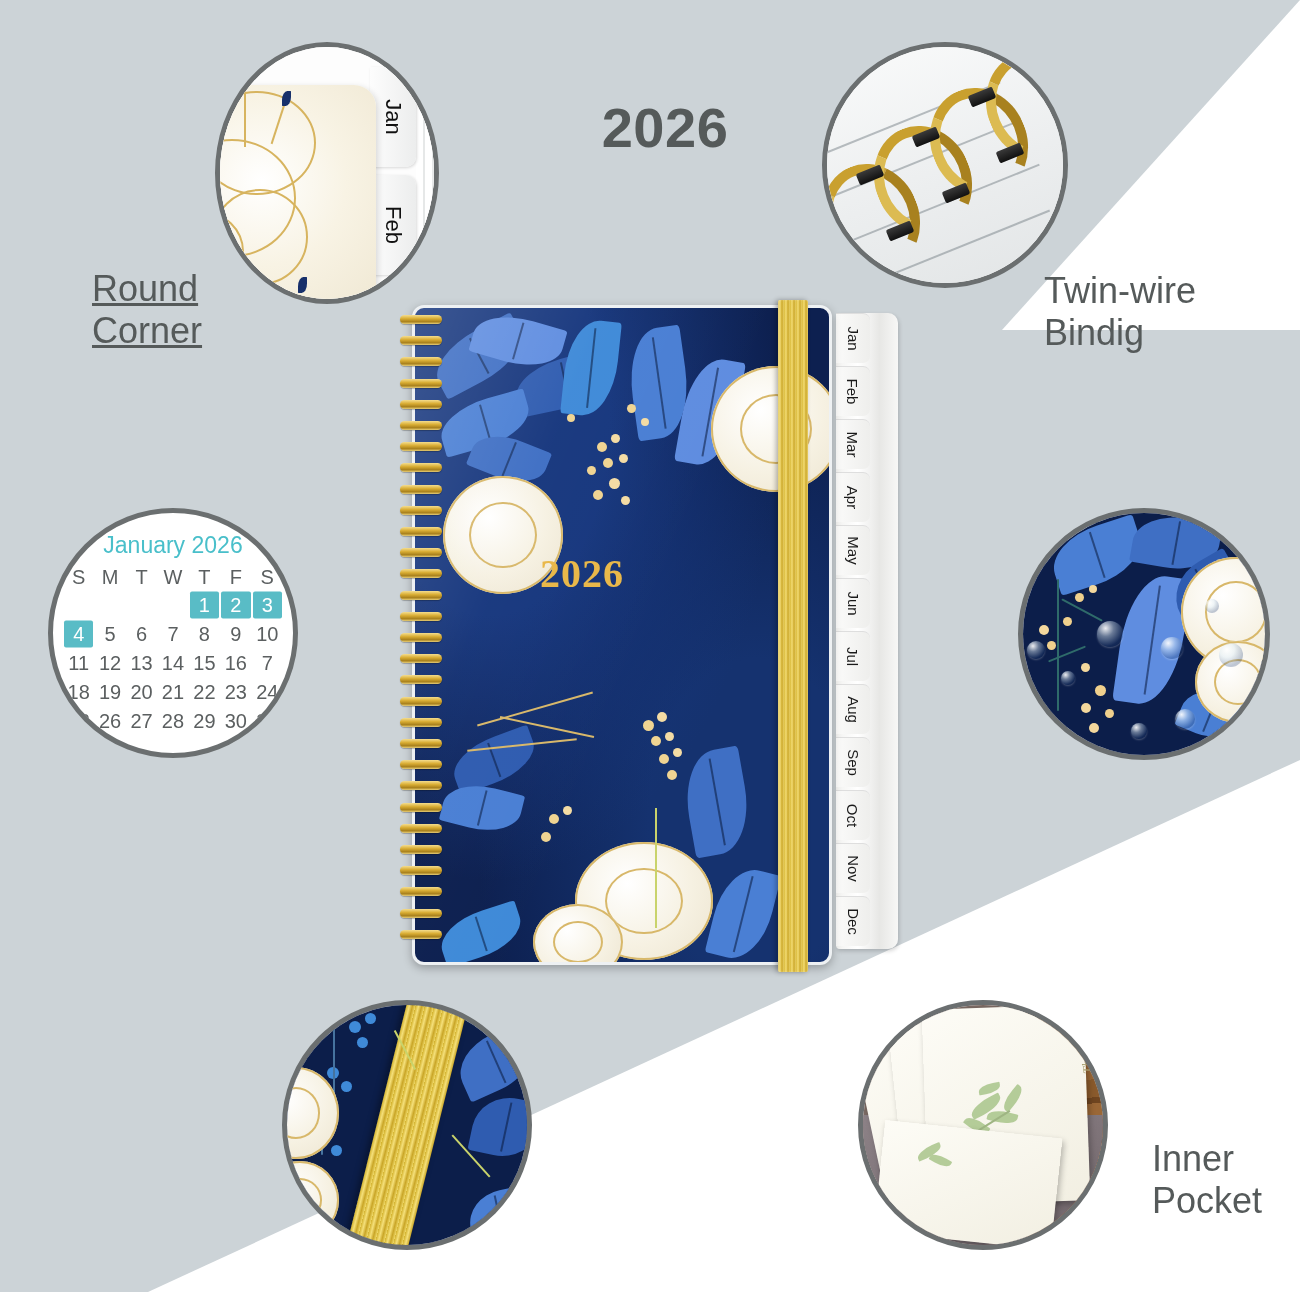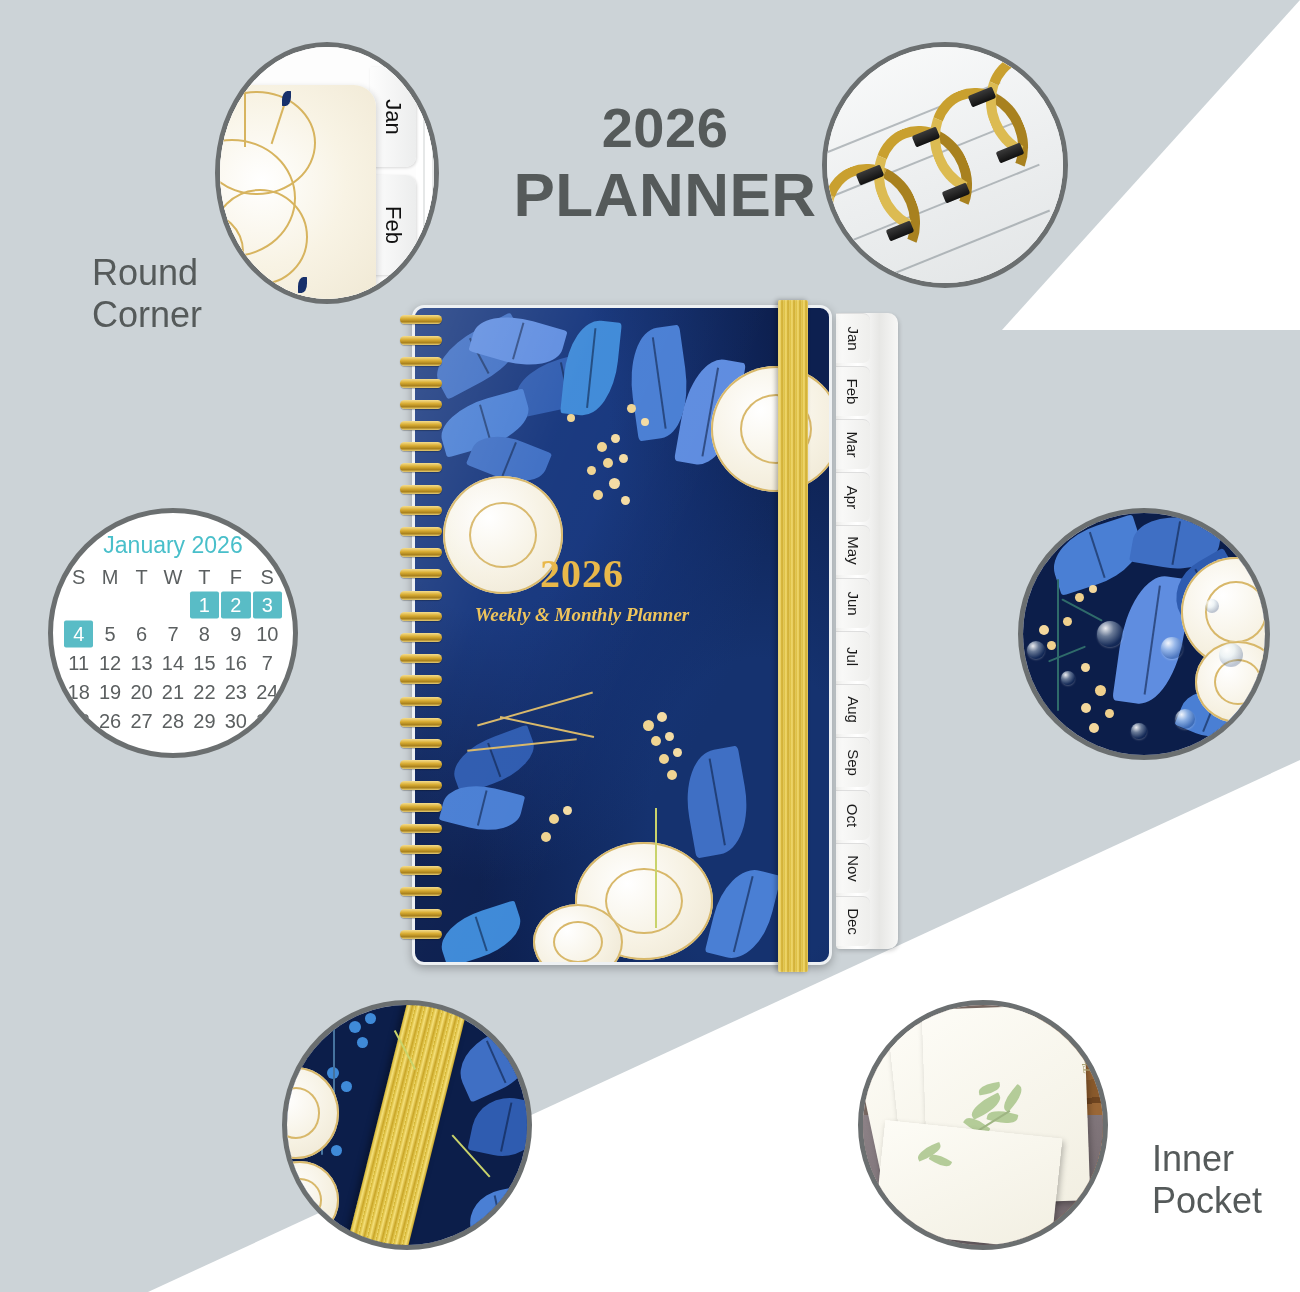--- a/index.html
+++ b/index.html
@@ -257,21 +257,20 @@
 </head>
 <body>
 
 <div id="stage">
 
   <div class="wedge" id="wedge-br"></div>
   <div class="wedge" id="wedge-tr"></div>
 
   <div id="headline">
     <span class="l1">2026</span>
-    <span class="l2">PLANNER</span>
   </div>
 
   <div class="circle" id="rc-circle">
     <div id="rc-art">
       <div id="rc-pages"></div>
       <div id="rc-tabs">
         <div class="rc-tab" style="top:0px;">
           <span>Jan</span>
         </div>
         <div class="rc-tab" style="top:108px;">
@@ -284,21 +283,21 @@
         <div class="rc-petal" style="left:26px; top:104px; width:96px; height:96px;"></div>
         <div class="rc-petal" style="left:-26px; top:126px; width:84px; height:80px;"></div>
         <div style="position:absolute;left:58px;top:4px;width:2px;height:58px;background:#d7b45f;"></div>
         <div style="position:absolute;left:92px;top:12px;width:2px;height:48px;background:#d7b45f;transform:rotate(18deg);"></div>
 
         <div style="position:absolute;left:96px;top:6px;width:9px;height:15px;background:#17306b;border-radius:60% 5%;"></div>
         <div style="position:absolute;left:112px;top:192px;width:9px;height:16px;background:#17306b;border-radius:60% 5%;"></div>
       </div>
     </div>
   </div>
-  <div class="caption" style="left:92px; top:252px;">Round
+  <div class="caption" style="left:92px; top:268px;text-decoration:underline;">Round
 Corner</div>
 
   <div class="circle" id="tw-circle">
     <div id="tw-art">
       <div class="tw-page" style="left:-10px; top:70px;  width:190px;"></div>
       <div class="tw-page" style="left:-10px; top:112px; width:210px;"></div>
       <div class="tw-page" style="left:10px;  top:156px; width:210px;"></div>
       <div class="tw-page" style="left:30px;  top:200px; width:200px;"></div>
       <div class="tw-ring" style="left:-4px;  top:116px;"></div>
       <div class="tw-ring" style="left:48px;  top:78px;"></div>
@@ -306,20 +305,22 @@
       <div class="tw-ring" style="left:160px; top:4px;"></div>
       <div class="tw-clip" style="left:6px;   top:216px;"></div>
       <div class="tw-clip" style="left:60px;  top:178px;"></div>
       <div class="tw-clip" style="left:116px; top:140px;"></div>
       <div class="tw-clip" style="left:170px; top:100px;"></div>
       <div class="tw-clip" style="left:30px;  top:122px;"></div>
       <div class="tw-clip" style="left:86px;  top:84px;"></div>
       <div class="tw-clip" style="left:142px; top:44px;"></div>
     </div>
   </div>
+  <div class="caption" style="left:1044px; top:270px;">Twin-wire
+Bindig</div>
 
   <div class="circle" id="cal-circle">
     <div id="cal-inner">
       <div id="cal-title">January 2026</div>
       <div id="cal-grid">
           <div class="dow">S</div>
           <div class="dow">M</div>
           <div class="dow">T</div>
           <div class="dow">W</div>
           <div class="dow">T</div>
@@ -536,21 +537,20 @@
 
       <div style="position:absolute;left:60px;top:400px;width:120px;height:2px;background:#d8b86a;transform:rotate(-16deg);"></div>
       <div style="position:absolute;left:84px;top:418px;width:96px;height:2px;background:#d8b86a;transform:rotate(12deg);"></div>
       <div style="position:absolute;left:52px;top:436px;width:110px;height:2px;background:#d8b86a;transform:rotate(-6deg);"></div>
       <div style="position:absolute;left:240px;top:500px;width:2px;height:120px;background:#c9d36b;"></div>
 
       <div id="cover-gloss"></div>
 
       <div id="cover-text">
         <div id="cover-year">2026</div>
-        <div id="cover-sub">Weekly &amp; Monthly Planner</div>
       </div>
     </div>
 
     <div id="spiral">
         <div class="coil" style="top: 0px;"></div>
         <div class="coil" style="top: 21.2px;"></div>
         <div class="coil" style="top: 42.4px;"></div>
         <div class="coil" style="top: 63.6px;"></div>
         <div class="coil" style="top: 84.8px;"></div>
         <div class="coil" style="top: 106px;"></div>

